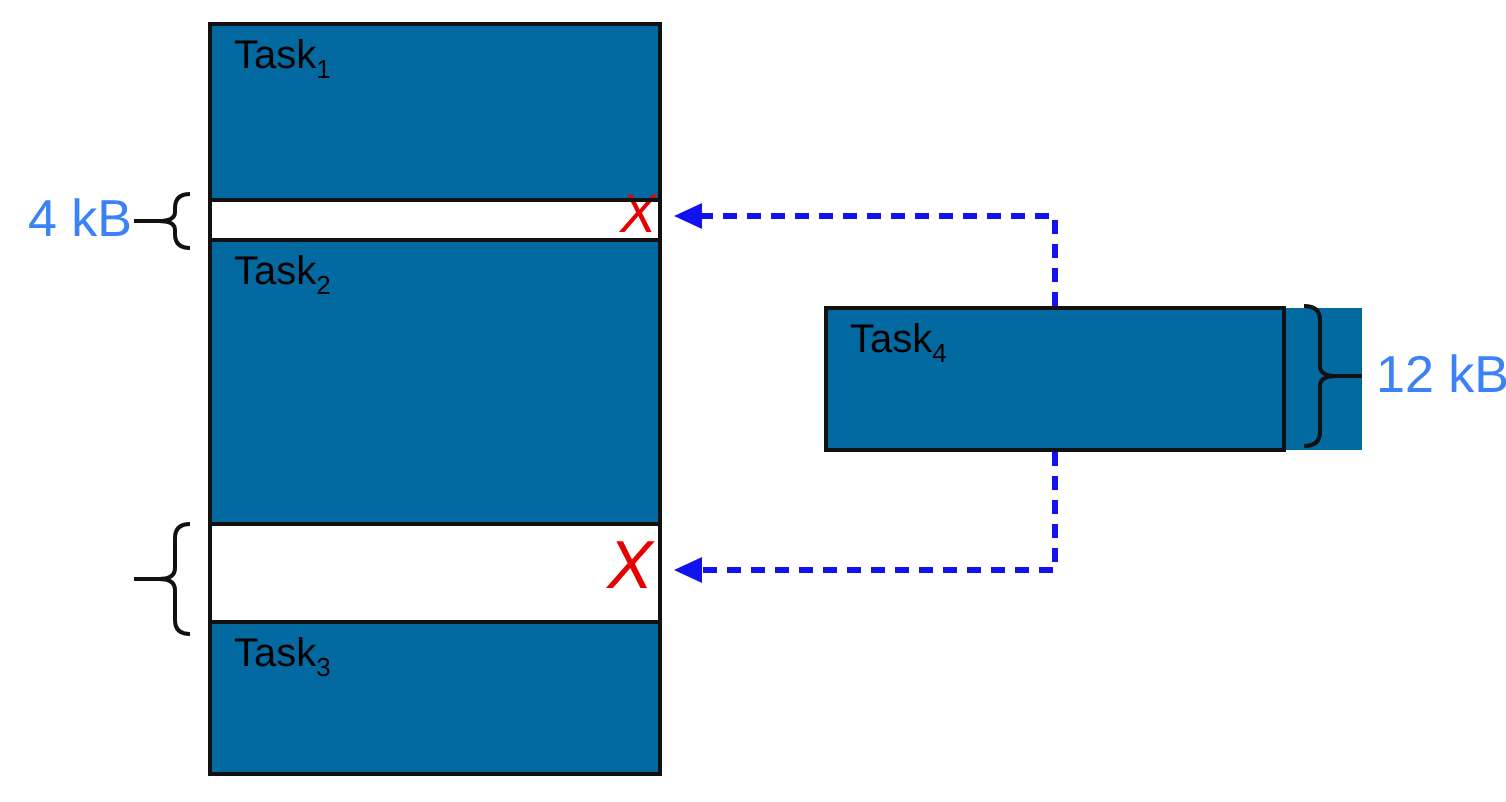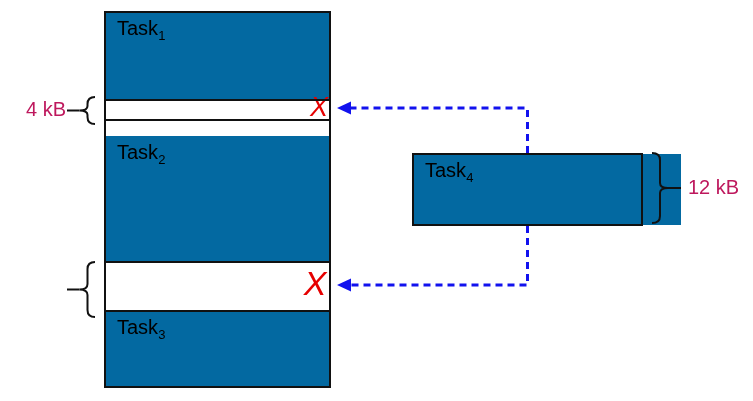--- a/index.html
+++ b/index.html
@@ -8,42 +8,42 @@
     font-family:"Liberation Sans", sans-serif; color:#000; overflow:hidden;
   }
   .fill { position:absolute; background:#0369a1; }
   .free { position:absolute; background:#ffffff; }
   .block-label {
     position:absolute; font-size:20px; line-height:24px; color:#000;
     padding:4px 0 0 12px; white-space:nowrap;
   }
   .block-label sub { font-size:13px; line-height:0; }
   .size-label {
-    position:absolute; font-size:20px; line-height:22px; color:#be185d; white-space:nowrap;
+    position:absolute; font-size:26px; line-height:22px; color:#3b82f6; white-space:nowrap;
   }
   .xmark {
     position:absolute; color:#e60000; font-style:italic; font-weight:normal;
     text-align:center;
   }
   .x1 { left:306px; top:93px;  width:26px; font-size:27px; line-height:29px; }
   .x2 { left:301px; top:265px; width:28px; font-size:34px; line-height:36px; }
   svg.overlay { position:absolute; left:0; top:0; pointer-events:none; }
 </style>
 </head>
 <body>
 
 <div class="stage">
 
   <div class="fill" style="left:105px; top:12px;  width:225px; height:88px;">
     <div class="block-label"><span>Task</span><sub>1</sub></div>
   </div>
 
   <div class="free" style="left:105px; top:100px; width:225px; height:20px;"></div>
 
-  <div class="fill" style="left:105px; top:120px; width:225px; height:142px;margin-top:16px;">
+  <div class="fill" style="left:105px; top:120px; width:225px; height:142px;">
     <div class="block-label"><span>Task</span><sub>2</sub></div>
   </div>
 
   <div class="free" style="left:105px; top:262px; width:225px; height:49px;"></div>
 
   <div class="fill" style="left:105px; top:311px; width:225px; height:76px;">
     <div class="block-label"><span>Task</span><sub>3</sub></div>
   </div>
 
   <div class="fill" style="left:413px; top:154px; width:268px; height:71px;">

